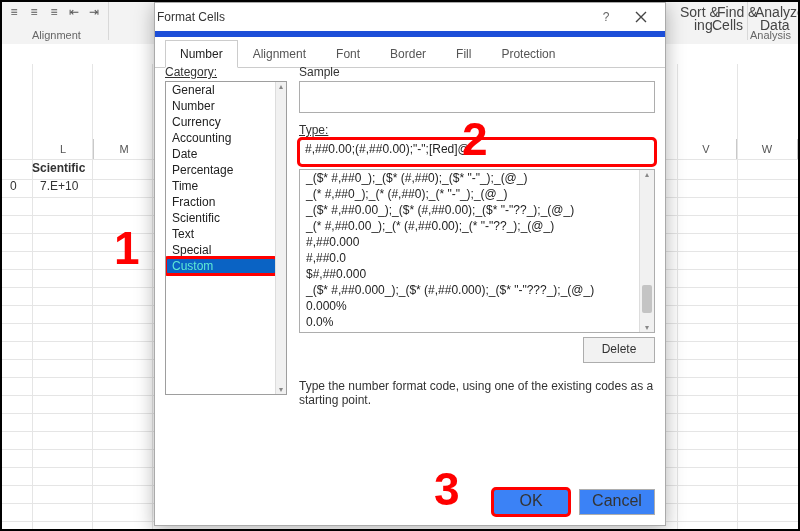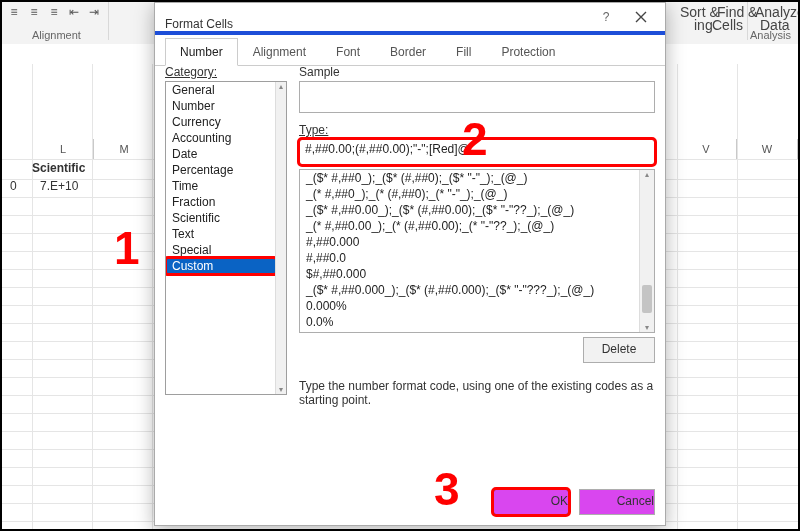--- a/index.html
+++ b/index.html
@@ -15,54 +15,54 @@
   .sheet{position:absolute;left:0;top:42px;right:0;bottom:0;background:#fff}
   .ch{flex:0 0 60px;border-right:1px solid #c9c9c9;text-align:center;line-height:20px;color:#555;font-size:11px}
   .grid{position:absolute;left:0;top:20px;right:0;bottom:0}
   .gr_v{position:absolute;top:0;bottom:0;width:0;border-left:1px solid #e5e5e5}
   .gr_h{position:absolute;left:0;right:0;height:0;border-top:1px solid #e5e5e5}
   .cellL{position:absolute;left:30px;top:35px;font-weight:700;font-size:12px}
   .cellV{position:absolute;left:6px;top:55px;font-size:12px}
   .cell0{position:absolute;left:8px;top:35px;font-size:12px}
   
   .dialog{position:absolute;left:152px;top:0;width:510px;height:522px;background:#fff;border:1px solid #aaa;box-shadow:0 4px 18px rgba(0,0,0,.3)}
-  .dlg-title{height:28px;border-bottom:4px solid #1d4ed8;display:flex;align-items:flex-end;padding:0 4px 0 10px}
+  .dlg-title{height:28px;border-bottom:6px solid #1d4ed8;display:flex;align-items:center;padding:0 4px 0 2px}
   .dlg-title span{flex:1;font-size:12px;color:#333}
   .dlg-x{width:40px;height:28px;display:flex;align-items:center;justify-content:center;color:#555;font-size:14px}
   .dlg-help{width:30px;height:28px;display:flex;align-items:center;justify-content:center;color:#666}
   .tabs{height:30px;display:flex;align-items:flex-end;padding-left:10px;border-bottom:1px solid #ccc}
   .tab{padding:6px 14px;font-size:12px;color:#555;border:1px solid transparent;margin-bottom:-1px;cursor:default}
   .tab.active{border:1px solid #ccc;border-bottom:1px solid #fff;background:#fff;color:#222}
   .body{position:absolute;left:10px;right:10px;top:62px;bottom:42px}
   .catlbl{font-size:12px;text-decoration:underline;color:#333}
   .catbox{position:absolute;left:0;top:16px;width:120px;height:312px;border:1px solid #9e9e9e;background:#fff;overflow:hidden}
   .catlist{position:absolute;left:0;right:10px;top:0;bottom:0;overflow:hidden}
   .catitem{padding:1px 6px;font-size:12px;color:#222;white-space:nowrap}
-  .catitem.sel{background:#0a63c4;color:#ffffff}
+  .catitem.sel{background:#0a63c4;color:#5eead4}
   .catitem.sel.highlight{outline:3px solid #f00;outline-offset:-1px;border-radius:2px}
   .catscroll{position:absolute;right:0;top:0;bottom:0;width:10px;background:#f1f1f1;border-left:1px solid #ddd}
   .catscroll::before{content:"\25B4";position:absolute;top:0;left:0;right:0;text-align:center;font-size:8px;color:#888}
   .catscroll::after{content:"\25BE";position:absolute;bottom:0;left:0;right:0;text-align:center;font-size:8px;color:#888}
   .right{position:absolute;left:134px;right:0;top:0}
   .samplbl{font-size:12px}
   .sampbox{margin-top:2px;height:30px;border:1px solid #adadad;background:#fff}
   .typelbl{margin-top:10px;font-size:12px;text-decoration:underline}
   .typein{margin-top:2px;height:20px;border:1px solid #adadad;background:#fff;padding:2px 5px;font-size:12px;color:#222;white-space:nowrap;overflow:hidden}
   .typein.highlight{outline:3px solid #f00;outline-offset:-1px;border-radius:3px}
   .fmtbox{margin-top:4px;height:162px;border:1px solid #adadad;background:#fff;position:relative;overflow:hidden}
   .fmtlist{position:absolute;left:0;right:14px;top:0;bottom:0;overflow:hidden}
   .fmtitem{padding:1px 6px;font-size:12px;color:#222;white-space:nowrap;overflow:hidden;text-overflow:clip}
   .fmtscroll{position:absolute;right:0;top:0;bottom:0;width:14px;background:#f1f1f1;border-left:1px solid #ddd}
   .fmtscroll .thumb{position:absolute;left:2px;right:2px;top:115px;height:28px;background:#c4c4c4;border-radius:2px}
   .fmtscroll::before{content:"\25B4";position:absolute;top:0;left:0;right:0;text-align:center;font-size:8px;color:#888}
   .fmtscroll::after{content:"\25BE";position:absolute;bottom:0;left:0;right:0;text-align:center;font-size:8px;color:#888}
   .delbtn{position:absolute;right:0;top:272px;width:70px;height:24px;border:1px solid #adadad;background:#f2f2f2;text-align:center;line-height:22px;font-size:12px}
   .hint{position:absolute;left:0;right:0;top:314px;font-size:12px;color:#333}
   .btnrow{position:absolute;right:10px;bottom:10px;display:flex;gap:10px}
-  .btn{width:74px;height:24px;border:1px solid #adadad;background:#d946ef;text-align:right;line-height:22px;font-size:12px}
+  .btn{width:74px;height:24px;border:1px solid #adadad;background:#3b82f6;text-align:center;line-height:22px;font-size:16px}
   .btn.ok{border:1px solid #3a6db3}
   .btn.ok.highlight{outline:3px solid #f00;outline-offset:-1px;border-radius:3px}
   
   .ann{position:absolute;font-size:46px;font-weight:700;color:#f00;font-family:Arial,sans-serif;pointer-events:none}
 </style>
 </head>
 <body>
 <div class="stage">
 
 <div class="ribbon">

